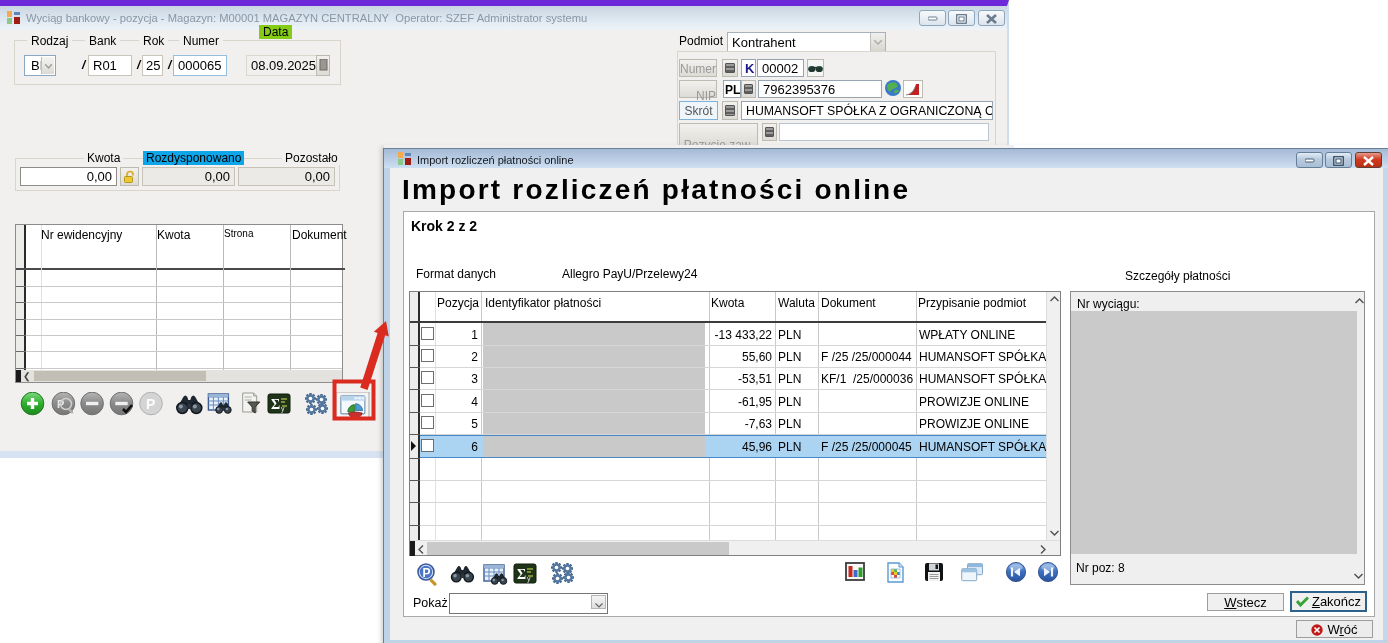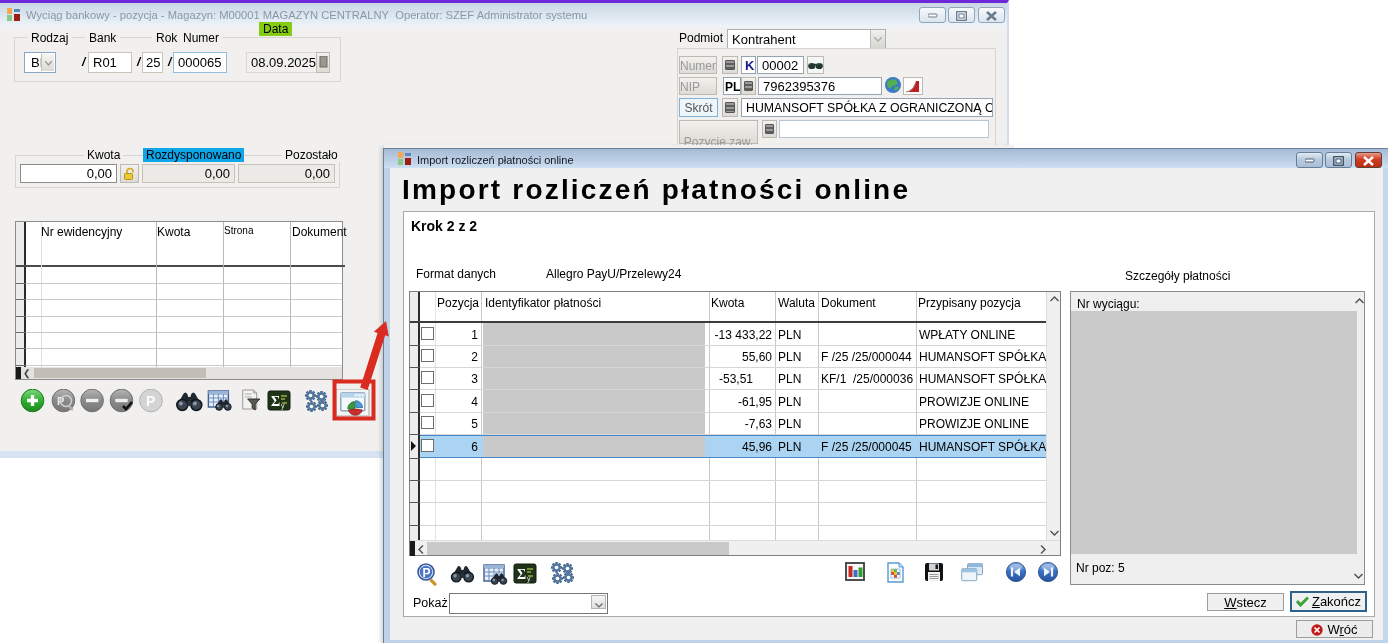--- a/index.html
+++ b/index.html
@@ -3,21 +3,21 @@
 <meta charset="utf-8">
 <style>
 * { margin:0; padding:0; box-sizing:border-box; }
 html,body { width:1388px; height:643px; background:#fff; overflow:hidden;
   font-family:"Liberation Sans", sans-serif; }
 .abs { position:absolute; }
 #stage { position:relative; width:1388px; height:643px; }
 
 
 #win1 { left:0; top:2; width:1009px; height:458px;
-  background:#f1f0ee; border-top:3px solid #6d28d9; border-right:2px solid #cfdded;
+  background:#f1f0ee; border-top:6px solid #6d28d9; border-right:2px solid #cfdded;
   border-bottom:7px solid #d7e3f2; }
 #w1title { left:0; top:0; width:1007px; height:24px;
   background:linear-gradient(#c9d6e2,#e3ecf4 70%,#eef4f9); }
 #w1title .txt { position:absolute; left:26px; top:6px; font-size:11.2px; color:#8997a5; white-space:nowrap; }
 .winbtn1 { position:absolute; top:4px; width:27px; height:16px; border:1px solid #8ea6bd;
   border-radius:3px; background:linear-gradient(#f7fafc,#dce4ed); text-align:center; }
 .winbtn1 svg { display:block; margin:3px auto 0; }
 .lbl { position:absolute; font-size:12px; color:#000; white-space:nowrap; }
 .fld { position:absolute; background:#fff; border:1px solid #b9c6d2; font-size:13px;
   padding:2px 4px 0 4px; white-space:nowrap; overflow:hidden; }
@@ -208,21 +208,21 @@
       <div class="winbtn1" style="left:978px">
           <svg width="11" height="10">
             <path d="M1 1 L10 9 M10 1 L1 9" stroke="#6b7c8d" stroke-width="2.6"></path>
           </svg>
         </div>
     </div>
 
     <div class="abs" style="left:14px;top:34px;width:327px;height:45px;border:1px solid #d9d5cc"></div>
     <div class="lbl" style="left:27px;top:28px;background:#f1f0ee;padding:0 4px">Rodzaj</div>
     <div class="lbl" style="left:85px;top:28px;background:#f1f0ee;padding:0 4px">Bank</div>
-    <div class="lbl" style="left:152px;top:28px;background:#f1f0ee;padding:0 4px">Rok</div>
+    <div class="lbl" style="left:139px;top:28px;background:#f1f0ee;padding:0 4px">Rok</div>
     <div class="lbl" style="left:179px;top:28px;background:#f1f0ee;padding:0 4px">Numer</div>
     <div class="lbl" style="left:259px;top:19px;background:#84cc16;padding:0 4px">Data</div>
 
     <div class="fld" style="left:24px;top:49px;width:32px;height:21px;border-color:#8aa8c4;padding-left:6px">BP
       <span style="position:absolute;right:1px;top:1px;width:13px;height:17px;background:linear-gradient(#f4f4f2,#dcdad4);border-left:1px solid #c0beb8;text-align:center"><svg width="7" height="5" style="margin-top:6px">
             <path d="M0 0 L3.5 4 L7 0" fill="none" stroke="#9a9a9a" stroke-width="1.3"></path>
           </svg></span>
     </div>
     <div class="lbl" style="left:82px;top:52px;font-weight:bold;font-style:italic">/</div>
     <div class="fld" style="left:88px;top:49px;width:44px;height:21px;border-color:#c9c5bb">R01</div>
@@ -332,21 +332,21 @@
     <div class="fld" style="left:757px;top:53px;width:47px;height:18px;border-color:#95a4b0;padding-top:1px">00002</div>
     <div class="gbtn" style="left:807px;top:53px;width:17px;height:18px;background:#f4f6f6">
       <svg width="15" height="8" style="display:block;margin:5px auto 0">
           <ellipse cx="3.8" cy="4" rx="3.7" ry="3.1" fill="#203830"></ellipse>
           <ellipse cx="11.2" cy="4" rx="3.7" ry="3.1" fill="#203830"></ellipse>
           <path d="M6.5 3 Q7.5 1.8 8.5 3" fill="none" stroke="#203830" stroke-width="1.3"></path>
           <path d="M1 2.6 Q2 1.4 3.4 1.6 M9 2.4 Q10.4 1.2 12 1.6" stroke="#4a7a5a" stroke-width="0.8" fill="none"></path>
         </svg>
     </div>
 
-    <div class="gbtn" style="left:679px;top:74px;width:38px;height:18px;font-size:12px;color:#9a9a9a;text-align:left;padding-top:2px">NIP</div>
+    <div class="gbtn" style="left:679px;top:74px;width:38px;height:18px;font-size:12px;color:#9a9a9a;text-align:right;padding-top:8px">NIP</div>
     <div class="fld" style="left:723px;top:74px;width:18px;height:18px;border-color:#95a4b0;font-weight:bold;font-size:12px;padding:2px 0 0 1px">PL</div>
     <div class="gbtn iconbtn" style="left:741px;top:74px;width:15px;height:18px"></div>
     <div class="fld" style="left:758px;top:74px;width:124px;height:18px;border-color:#95a4b0;padding-top:1px">7962395376</div>
     <svg class="abs" style="left:885px;top:74px" width="17" height="17">
         <circle cx="8" cy="8" r="8" fill="#3a79c8"></circle>
         <path d="M3 4 Q7 1 11 3 Q14 6 11 8 Q6 9 5 12 Q2 10 2 7 Q2 5 3 4" fill="#52b050"></path>
         <path d="M10 10 Q13 9 14 11 Q12 14 9 13 Q9 11 10 10" fill="#52b050"></path>
       </svg>
     <div class="gbtn" style="left:903px;top:74px;width:20px;height:18px;background:#fdfdfd">
       <svg width="15" height="13" style="display:block;margin:2px auto 0">
@@ -390,40 +390,40 @@
           </svg>
         </div>
     </div>
     <div class="abs" style="left:-7px;top:3px;width:1px;height:495px;background:#64809c"></div>
     <div class="abs" style="left:-6px;top:0;width:630px;height:3px;background:#f1f0ee;z-index:5"></div>
       <div class="abs" style="left:624px;top:0;width:380px;height:3px;background:#fff;z-index:5"></div>
     <div id="bigHead" class="abs">Import rozliczeń płatności online</div>
     <div id="panel" class="abs"></div>
     <div class="abs" style="left:21px;top:73px;font-size:14px;font-weight:bold">Krok 2 z 2</div>
     <div class="abs" style="left:26px;top:122px;font-size:12px">Format danych</div>
-    <div class="abs" style="left:156px;top:122px;font-size:12px">Allegro PayU/Przelewy24</div>
+    <div class="abs" style="left:172px;top:122px;font-size:12px">Allegro PayU/Przelewy24</div>
     <div class="abs" style="left:735px;top:124px;font-size:12px">Szczegóły płatności</div>
 
     <div id="mtable" class="abs">
 
       <div class="abs" style="left:0;top:0;width:10px;height:248px;background:#ededed;border-right:2px solid #2b2b2b"></div>
 
       <div class="mcolline" style="left:25px;height:248px;background:#e2e2e2"></div>
       <div class="mcolline" style="left:71px;height:248px"></div>
       <div class="mcolline" style="left:299px;height:248px"></div>
       <div class="mcolline" style="left:365px;height:248px"></div>
       <div class="mcolline" style="left:408px;height:248px"></div>
       <div class="mcolline" style="left:506px;height:248px"></div>
 
       <div class="mcell" style="left:27px;top:4px">Pozycja</div>
       <div class="mcell" style="left:75px;top:4px">Identyfikator płatności</div>
       <div class="mcell" style="left:301px;top:4px">Kwota</div>
       <div class="mcell" style="left:368px;top:4px">Waluta</div>
       <div class="mcell" style="left:411px;top:4px">Dokument</div>
-      <div class="mcell" style="left:508px;top:4px">Przypisany pozycja</div>
+      <div class="mcell" style="left:508px;top:4px">Przypisanie podmiot</div>
       <div class="abs" style="left:0;top:29px;width:650px;height:2px;background:#3c3c3c"></div>
 
       <div class="abs" style="left:73px;top:31px;width:222px;height:135px;background:#c9c9c9"></div>
 
       <div class="mrowline" style="top:53px"></div>
       <div class="mrowline" style="top:75px"></div>
       <div class="mrowline" style="top:97px"></div>
       <div class="mrowline" style="top:120px"></div>
       <div class="mrowline" style="top:142px"></div>
       <div class="mrowline" style="top:188px"></div>
@@ -450,21 +450,21 @@
       <div class="chk" style="top:124px"></div>
       <div class="chk" style="top:147px"></div>
       <div class="mcell" style="left:25px;top:36px;width:43px;text-align:right">1</div>
       <div class="mcell" style="left:25px;top:58px;width:43px;text-align:right">2</div>
       <div class="mcell" style="left:25px;top:80px;width:43px;text-align:right">3</div>
       <div class="mcell" style="left:25px;top:103px;width:43px;text-align:right">4</div>
       <div class="mcell" style="left:25px;top:125px;width:43px;text-align:right">5</div>
       <div class="mcell" style="left:25px;top:148px;width:43px;text-align:right">6</div>
       <div class="mcell" style="left:290px;top:36px;width:72px;text-align:right">-13 433,22</div>
       <div class="mcell" style="left:290px;top:58px;width:72px;text-align:right">55,60</div>
-      <div class="mcell" style="left:290px;top:80px;width:72px;text-align:center">-53,51</div>
+      <div class="mcell" style="left:290px;top:80px;width:72px;text-align:right">-53,51</div>
       <div class="mcell" style="left:290px;top:103px;width:72px;text-align:right">-61,95</div>
       <div class="mcell" style="left:290px;top:125px;width:72px;text-align:right">-7,63</div>
       <div class="mcell" style="left:290px;top:148px;width:72px;text-align:right">45,96</div>
       <div class="mcell" style="left:368px;top:36px">PLN</div>
       <div class="mcell" style="left:368px;top:58px">PLN</div>
       <div class="mcell" style="left:368px;top:80px">PLN</div>
       <div class="mcell" style="left:368px;top:103px">PLN</div>
       <div class="mcell" style="left:368px;top:125px">PLN</div>
       <div class="mcell" style="left:368px;top:148px">PLN</div>
       <div class="mcell" style="left:411px;top:58px">F /25 /25/000044</div>
@@ -494,21 +494,21 @@
         <div class="abs" style="left:17px;top:1px;width:302px;height:13px;background:#c9c9c9"></div>
         <svg class="abs" style="left:630px;top:4px" width="6" height="9">
             <path d="M1 0.5 L5 4.5 L1 8.5" fill="none" stroke="#505050" stroke-width="1.4"></path>
           </svg>
       </div>
     </div>
 
     <div class="abs" style="left:680px;top:146px;width:295px;height:294px;background:#efefef;border:1px solid #8c8c8c">
       <div class="abs" style="left:6px;top:5px;font-size:12px">Nr wyciągu:</div>
       <div class="abs" style="left:0px;top:19px;width:286px;height:243px;background:#cacaca"></div>
-      <div class="abs" style="left:5px;top:269px;font-size:12px;background:#efefef">Nr poz: 5</div>
+      <div class="abs" style="left:5px;top:269px;font-size:12px;background:#efefef">Nr poz: 8</div>
       <svg class="abs" style="left:284px;top:6px" width="9" height="6">
           <path d="M0.5 5 L4.5 1 L8.5 5" fill="none" stroke="#505050" stroke-width="1.4"></path>
         </svg>
       <svg class="abs" style="left:283px;top:281px" width="9" height="6">
           <path d="M0.5 1 L4.5 5 L8.5 1" fill="none" stroke="#505050" stroke-width="1.4"></path>
         </svg>
     </div>
 
     <svg class="abs" style="left:20px;top:415px" width="680" height="30">
       <g transform="translate(7,3)">

